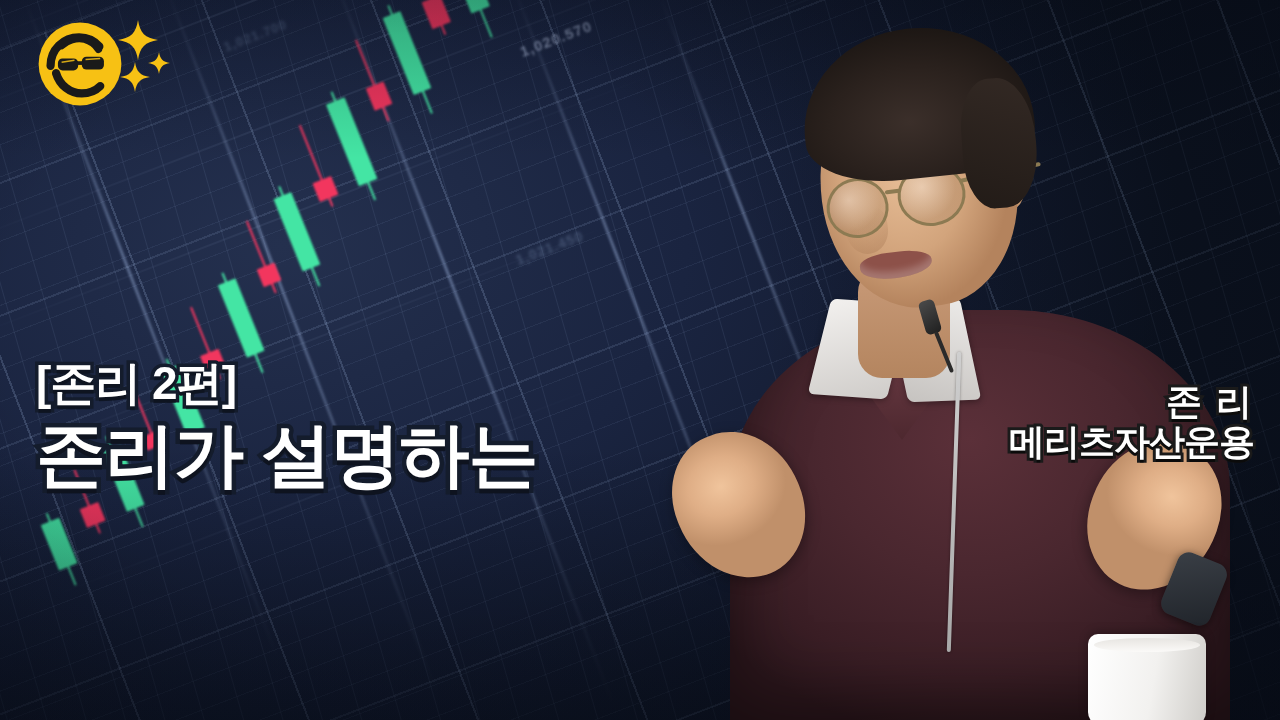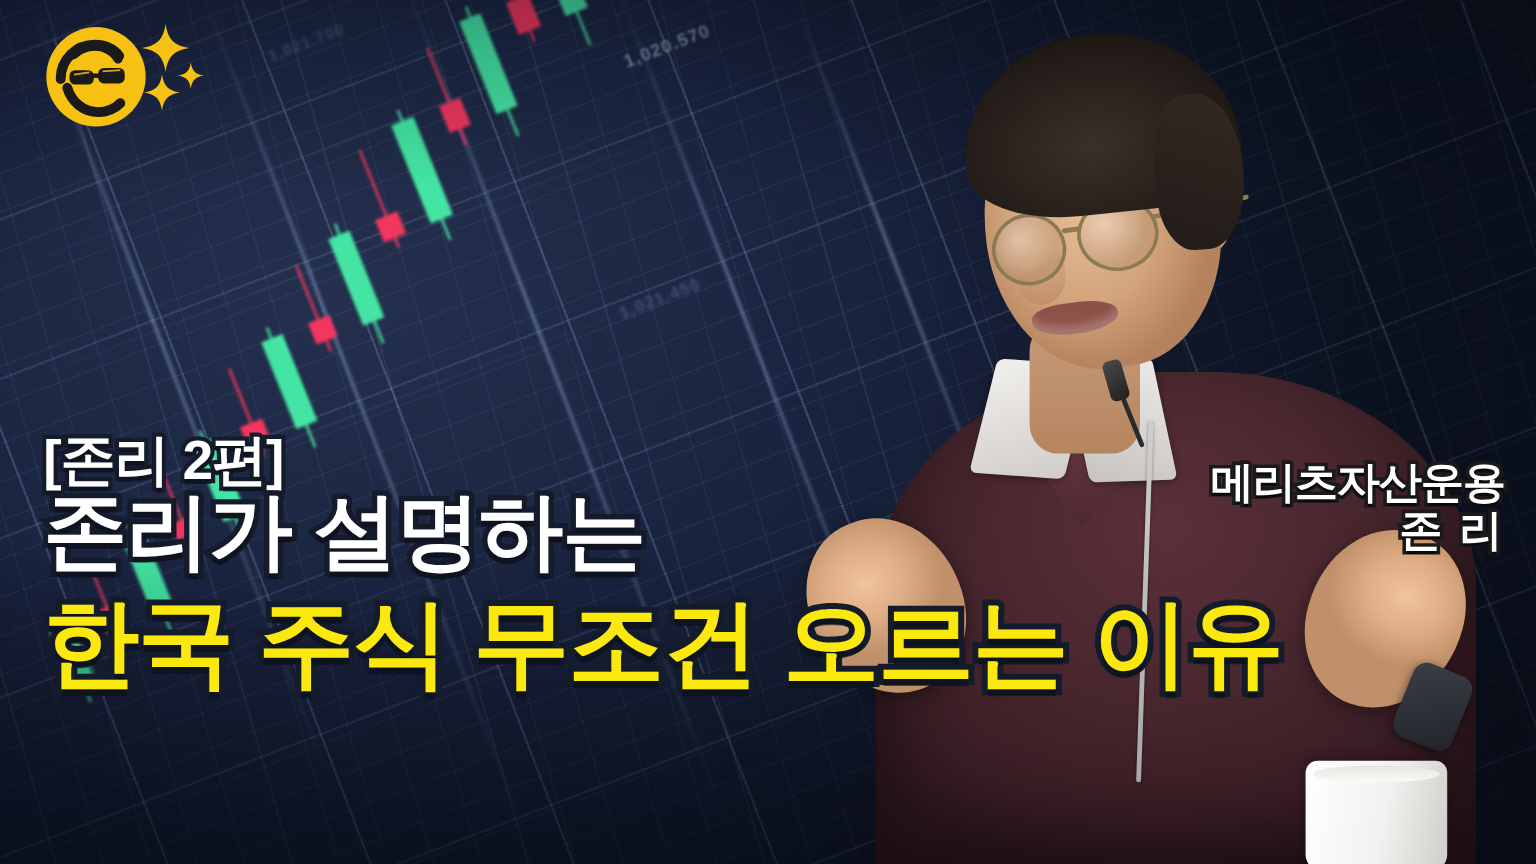--- a/index.html
+++ b/index.html
@@ -213,21 +213,21 @@
     letter-spacing:-1px;
     line-height:1;
     white-space:nowrap;
   }
   .t-eyebrow {
     font-size:46px;
     color:#ffffff;
     -webkit-text-stroke:7px #141c2c;
     paint-order:stroke fill;
     text-shadow:0 4px 0 rgba(10,14,24,.55);
-    margin-bottom:2px;
+    margin-bottom:14px;
   }
   .t-main {
     font-size:70px;
     color:#ffffff;
     -webkit-text-stroke:9px #141c2c;
     paint-order:stroke fill;
     text-shadow:0 5px 0 rgba(10,14,24,.6);
     margin-bottom:18px;
   }
   .t-hl {
@@ -364,21 +364,20 @@
   <svg class="sparkle" style="left:148px; top:52px;" width="22" height="22" viewBox="0 0 40 40">
     <path d="M20 0 C22 13 27 18 40 20 C27 22 22 27 20 40 C18 27 13 22 0 20 C13 18 18 13 20 0Z" fill="#F7C114"></path>
   </svg>
   <svg class="sparkle" style="left:120px; top:62px;" width="30" height="30" viewBox="0 0 40 40">
     <path d="M20 0 C22 13 27 18 40 20 C27 22 22 27 20 40 C18 27 13 22 0 20 C13 18 18 13 20 0Z" fill="#F7C114"></path>
   </svg>
 
   <div class="title-wrap">
     <div class="t-line t-eyebrow">[존리 2편]</div>
     <div class="t-line t-main">존리가 설명하는</div>
-    <div class="t-line t-hl">한국 주식 무조건 오르는 이유</div>
   </div>
 
   <div class="credit">
+    <div class="c-line c-1">존 리</div>
     <div class="c-line c-2">메리츠자산운용</div>
-    <div class="c-line c-1">존 리</div>
   </div>
 
 </div>
 
 </body></html>

